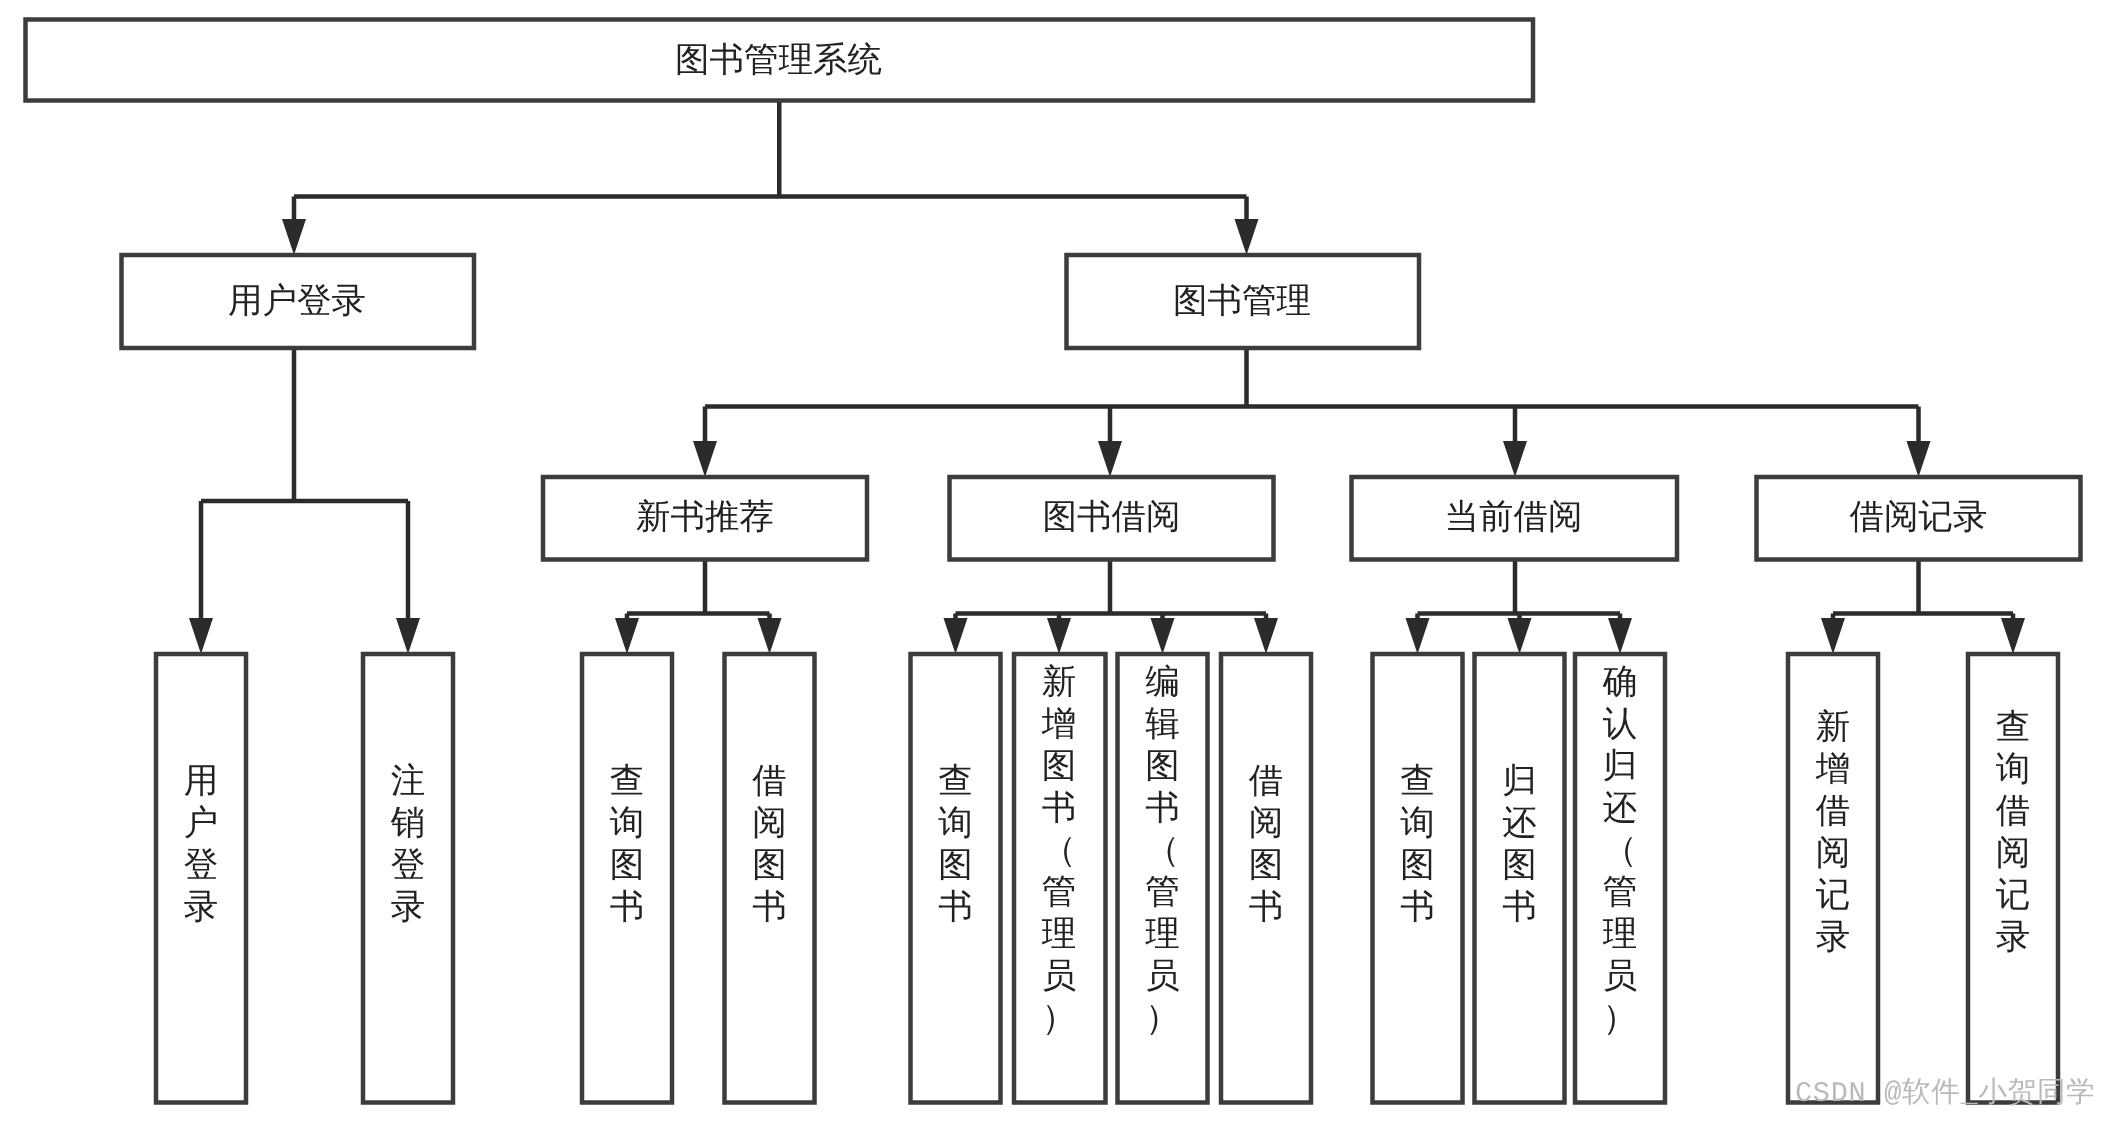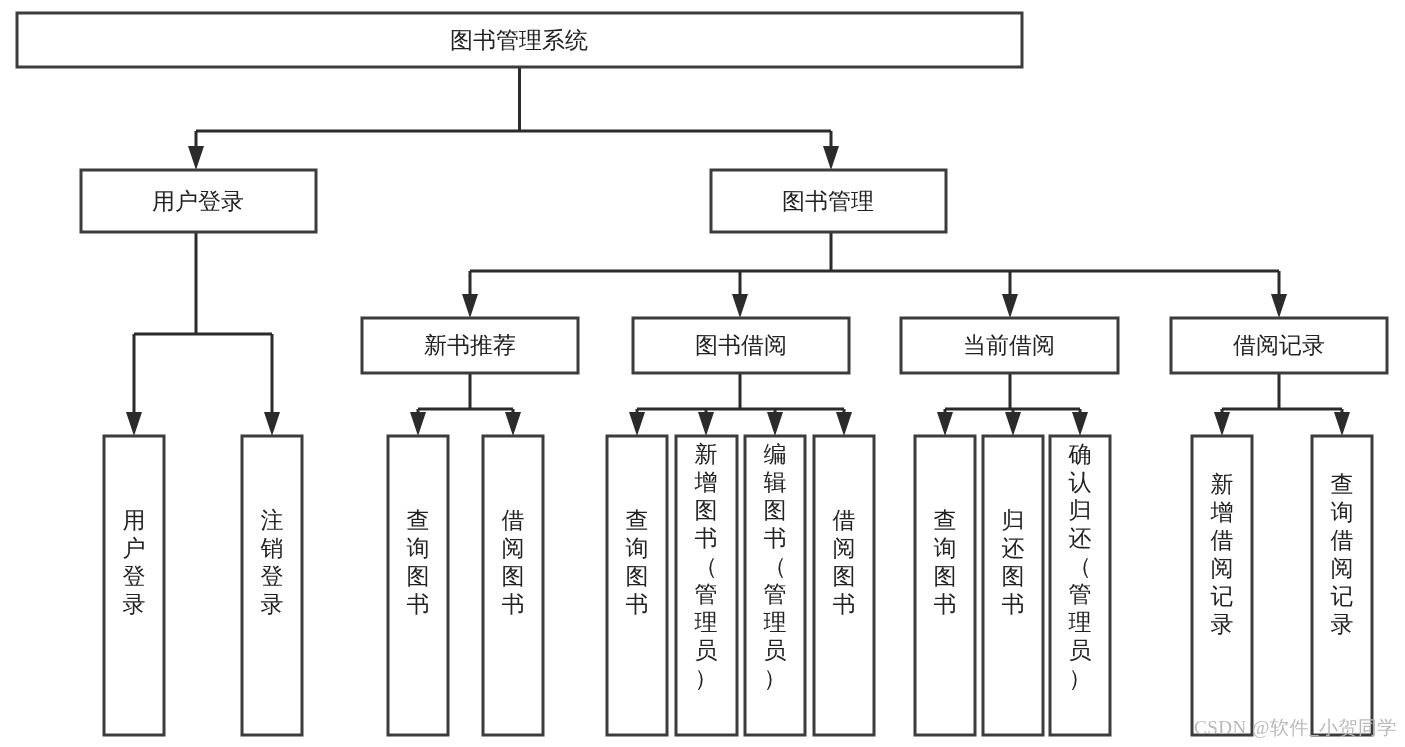--- a/index.html
+++ b/index.html
@@ -52,21 +52,21 @@
     fill: none;
   }
   .arrow-head {
     fill: #2b2b2b;
     stroke: none;
   }
   .watermark {
     position: absolute;
     right: 8px;
     bottom: 6px;
-    font-family: Liberation Serif, serif;
+    font-family: Liberation Mono, monospace;
     font-size: 19px;
     color: #b9b9b9;
     letter-spacing: 0.5px;
     user-select: none;
     white-space: nowrap;
   }
 </style>
 </head>
 <body>
 

